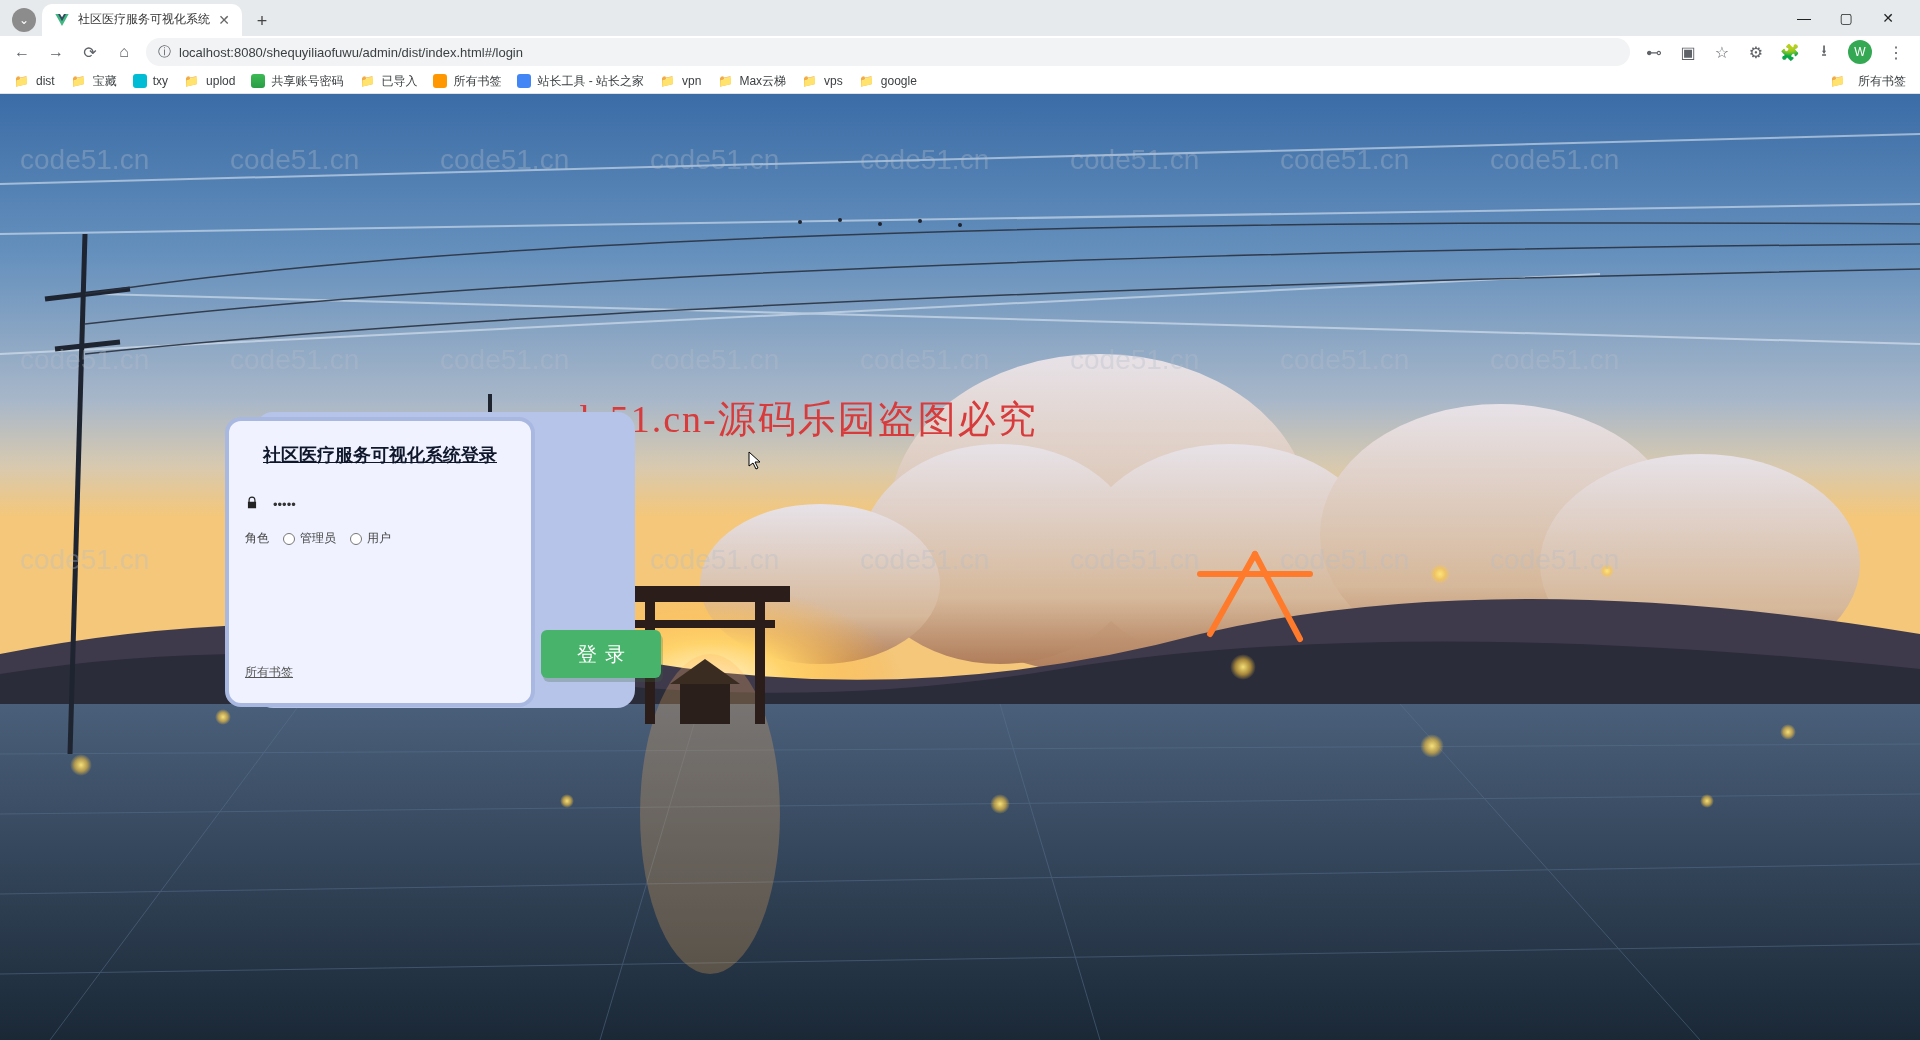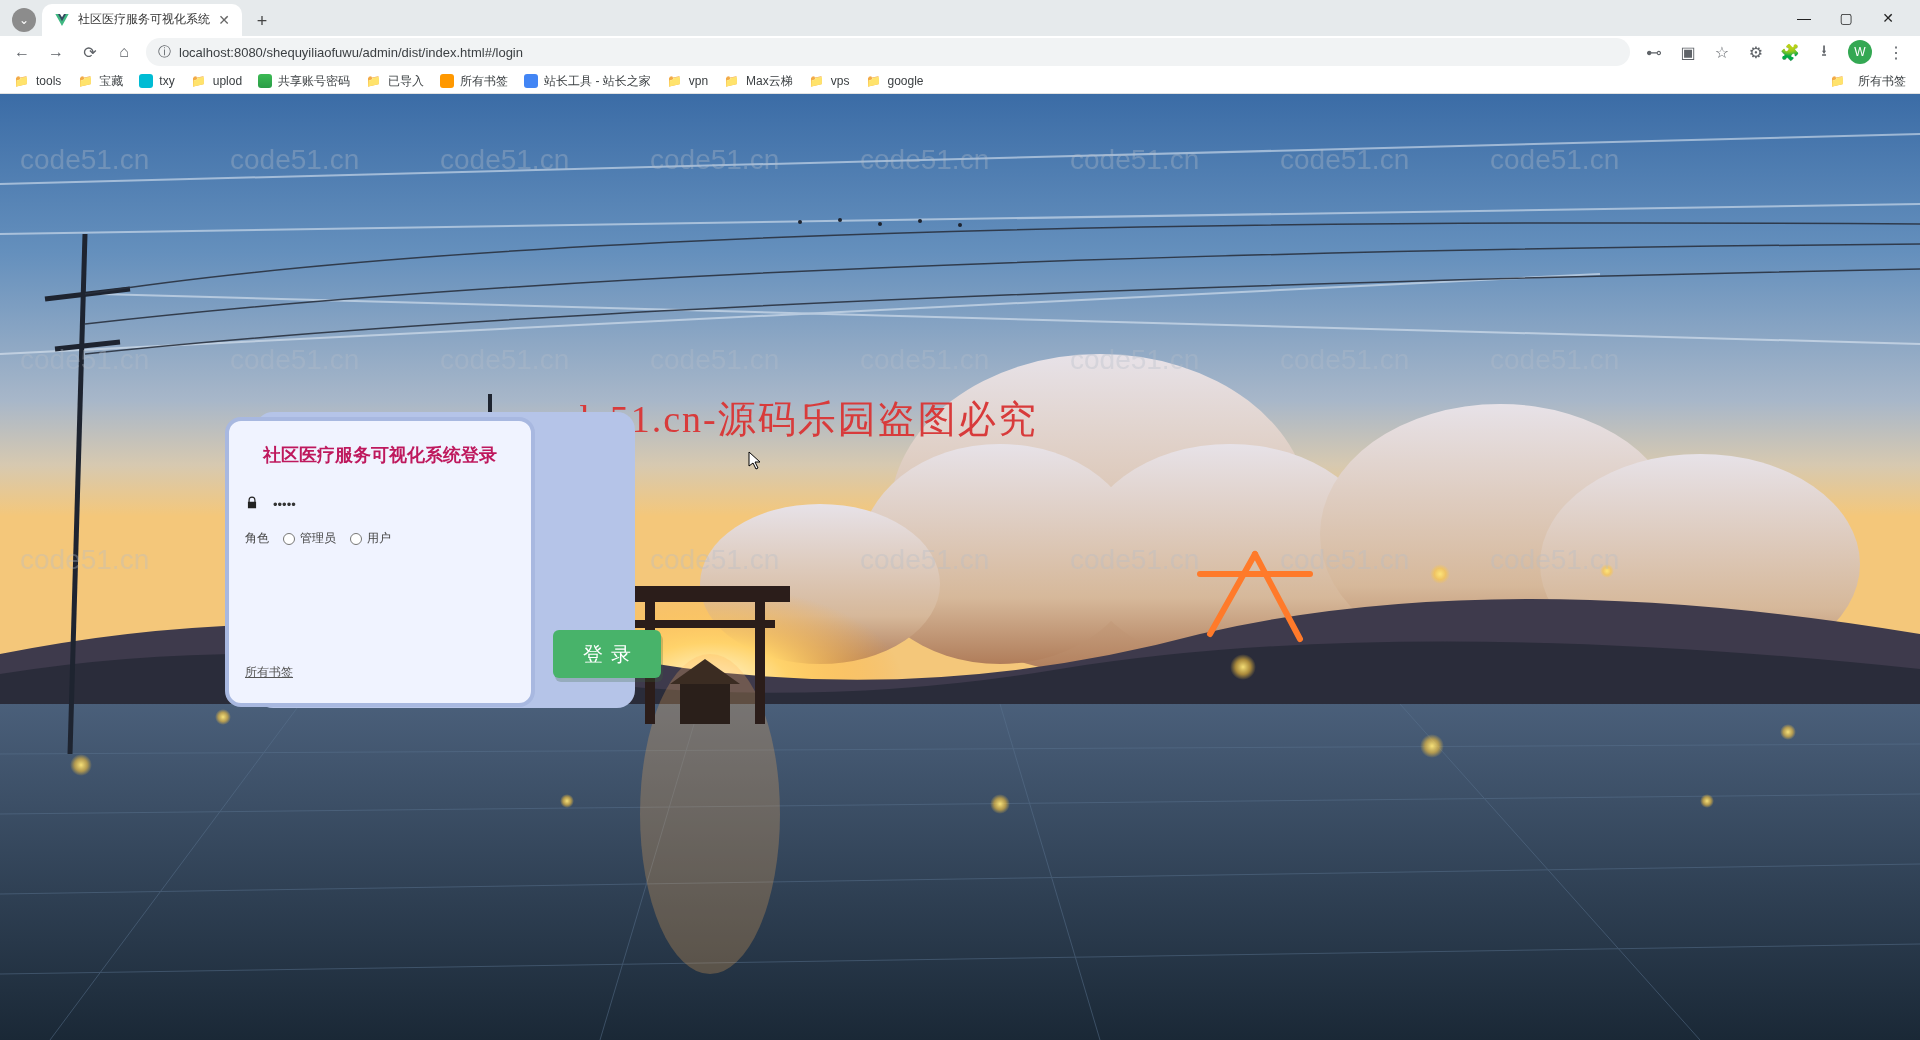--- a/index.html
+++ b/index.html
@@ -45,30 +45,30 @@
 
 
 .wm-grid { position: absolute; inset: 0; pointer-events: none; border-radius: 24px; }
 .wm { position: absolute; font-size: 28px; color: rgba(180,190,200,0.35); font-family: Arial, sans-serif; white-space: nowrap; }
 .wm-banner { position: absolute; left: 530px; top: 300px; font-size: 38px; color: #d83b3b; font-family: "SimSun", serif; letter-spacing: 2px; white-space: nowrap; }
 
 
 .login-wrap { position: absolute; left: 225px; top: 318px; width: 390px; height: 300px; }
 .card-back { position: absolute; left: 30px; top: 0; width: 380px; height: 296px; border-radius: 18px; background: #b5c4e8; }
 .card-front { position: absolute; left: 0; top: 5px; width: 310px; height: 290px; border-radius: 16px; background: #f0f3ff; border: 4px solid #a8b8e0; padding: 22px 16px; display: flex; flex-direction: column; }
-.card-front h2 { font-size: 18px; font-weight: 700; text-align: center; color: #be185d; line-height: 1.4; margin-bottom: 18px; }
+.card-front h2 { font-size: 18px; font-weight: 700; text-align: center; color: #0f172a; line-height: 1.4; margin-bottom: 18px; text-decoration: underline; }
 .field { display: flex; align-items: center; gap: 12px; height: 36px; border-bottom: 0 solid transparent; }
 .field .f-icon { width: 16px; color: #222; font-size: 14px; }
 .field input { border: none; background: transparent; outline: none; font-size: 13px; color: #333; flex: 1; }
 .role-row { display: flex; align-items: flex-end; gap: 14px; font-size: 12px; color: #444; margin-top: 8px; }
 .role-row .role-opt { display: flex; align-items: center; gap: 5px; }
 .role-row input[type=radio] { width: 12px; height: 12px; accent-color: #666; }
 .register-link { font-size: 12px; color: #555; margin-top: auto; }
 
-.login-btn { position: absolute; right: -46px; top: 218px; width: 108px; height: 48px; border-radius: 6px; background: #48b36a; color: #fff; font-size: 20px; letter-spacing: 8px; display: flex; align-items: center; justify-content: center; border: none; cursor: pointer; box-shadow: 2px 4px 0 rgba(60,100,60,0.25); padding-left: 8px; }
+.login-btn { position: absolute; right: -46px; top: 218px; width: 120px; height: 48px; border-radius: 6px; background: #48b36a; color: #fff; font-size: 20px; letter-spacing: 8px; display: flex; align-items: center; justify-content: center; border: none; cursor: pointer; box-shadow: 2px 4px 0 rgba(60,100,60,0.25); padding-left: 8px; }
 
 
 .cursor { position: absolute; left: 748px; top: 357px; width: 16px; height: 20px; pointer-events: none; }
 
 </style>
 </head>
 <body>
 
 <div class="browser-chrome">
   <div class="tab-strip">
@@ -109,21 +109,21 @@
       <span class="ico">⭳</span>
       <span class="avatar">W</span>
       <span class="ico">⋮</span>
     </div>
   </div>
 
   <div class="bookmarks-row" id="bookmarks-row">
 
     <div class="bookmark">
         <span class="bm-icon bm-folder"></span>
-        <span>tools</span>
+        <span>dist</span>
       </div>
       <div class="bookmark">
         <span class="bm-icon bm-folder"></span>
         <span>宝藏</span>
       </div>
       <div class="bookmark">
         <span class="bm-teal"></span>
         <span>txy</span>
       </div>
       <div class="bookmark">

